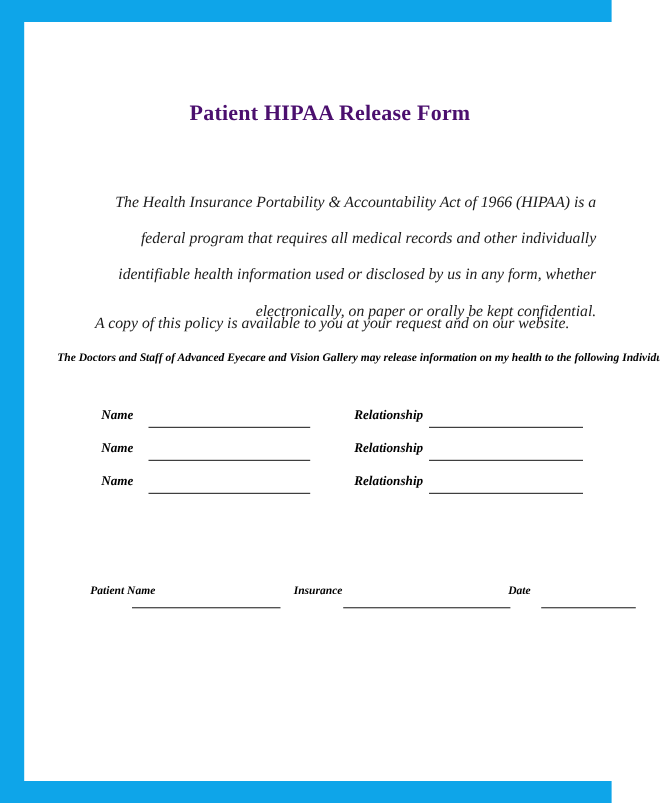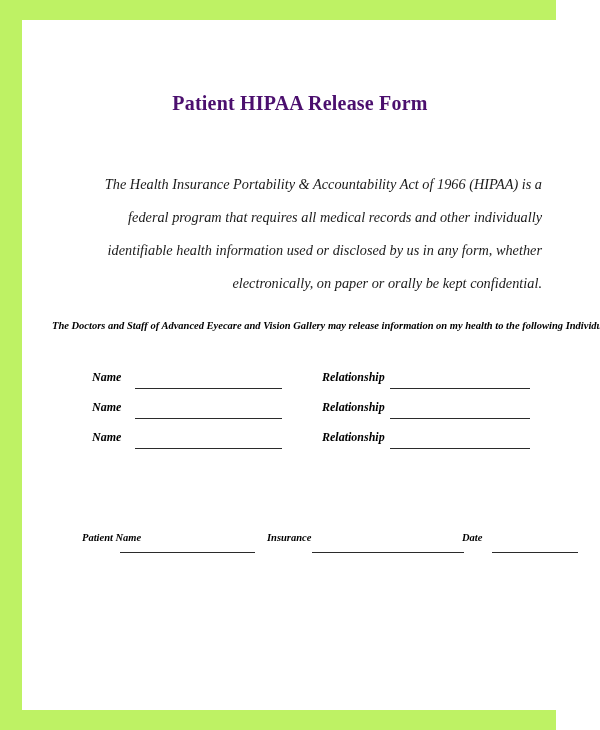--- a/index.html
+++ b/index.html
@@ -11,21 +11,21 @@
     width: 600px;
     height: 730px;
     font-family: "Liberation Sans", sans-serif;
     color: #000000;
     overflow: hidden;
   }
   .page {
     position: relative;
     width: 556px;
     height: 730px;
-    background: #bef264;
+    background: #0ea5e9;
     box-sizing: border-box;
     text-decoration: underline;
   }
   .sheet {
     position: absolute;
     left: 22px;
     top: 20px;
     width: 556px;
     height: 690px;
     background: #ffffff;
@@ -140,20 +140,21 @@
 
 <div class="page">
   <div class="sheet">
 
     <div class="doc-title">Patient HIPAA Release Form</div>
 
     <div class="body-block">
       <p>The Health Insurance Portability &amp; Accountability Act of 1966 (HIPAA) is a federal program that requires all medical records and other individually identifiable health information used or disclosed by us in any form, whether electronically, on paper or orally be kept confidential.</p>
     </div>
 
+    <div class="policy-line">A copy of this policy is available to you at your request and on our website.</div>
 
     <div class="release-line">The Doctors and Staff of Advanced Eyecare and Vision Gallery may release information on my health to the following Individuals:</div>
 
     <div class="rows">
 
       <div class="row">
         <span class="field name-label">Name</span>
         <span class="rule name-rule" style="top:24px;"></span>
         <span class="field rel-label">Relationship</span>
         <span class="rule rel-rule" style="top:24px;"></span>

